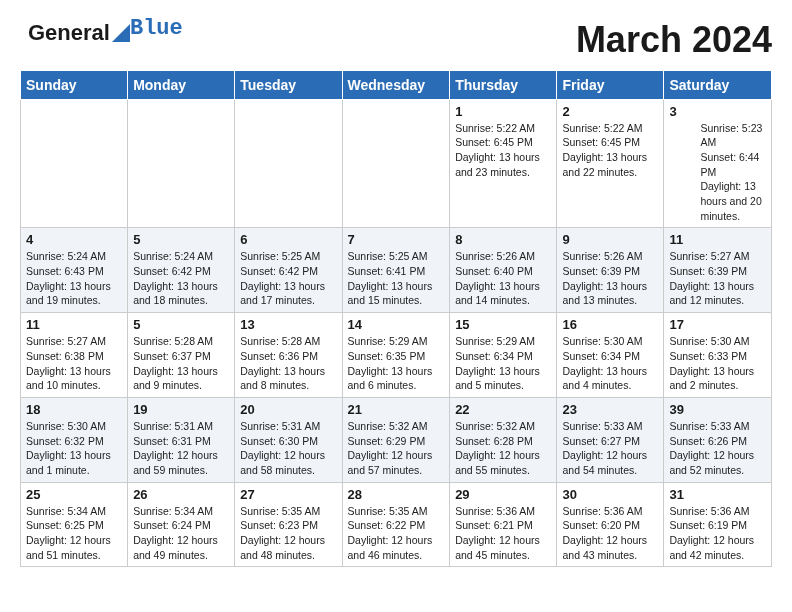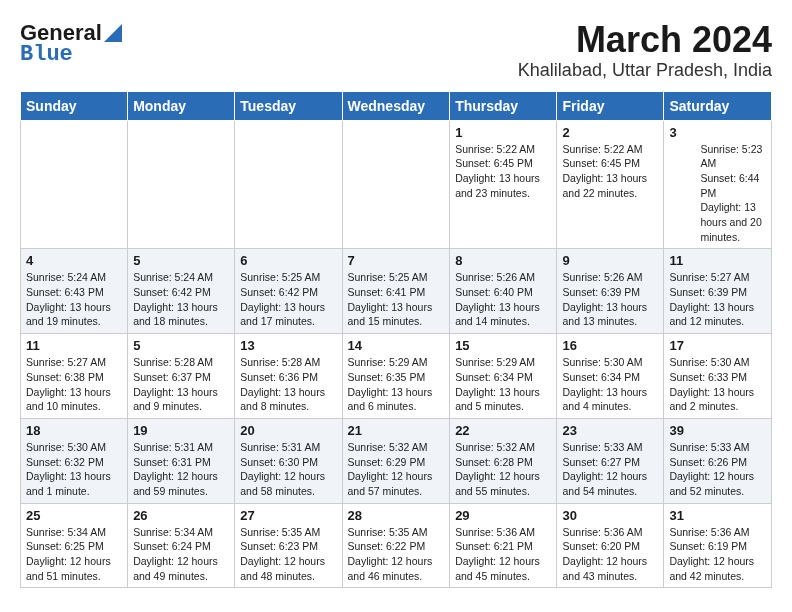--- a/index.html
+++ b/index.html
@@ -11,22 +11,23 @@
       padding: 20px;
     }
     .header-area {
       display: flex;
       justify-content: space-between;
       align-items: flex-start;
       margin-bottom: 10px;
     }
     .logo {
       display: flex;
-      flex-direction: column;
+      flex-direction: row;
       align-items: flex-start;
+      margin-left: 8px;
     }
     .logo-line {
       display: flex;
       align-items: center;
     }
     .title-area {
       text-align: right;
     }
     .title-area h1 {
       font-size: 36px;
@@ -87,21 +88,20 @@
     <div class="logo-line">
       <span style="font-size:22px;font-weight:bold;color:#1a1a1a;">General</span>
       <svg width="18" height="18" viewBox="0 0 18 18" style="margin-left:2px;">
         <polygon points="0,18 18,0 18,18" fill="#2a6cb5"></polygon>
       </svg>
     </div>
     <span style="font-size:22px;font-weight:bold;color:#2a6cb5;margin-top:-4px;font-family:Liberation Mono, monospace;">Blue</span>
   </div>
   <div class="title-area">
     <h1>March 2024</h1>
-    <h2>Khalilabad, Uttar Pradesh, India</h2>
   </div>
 </div>
 
 <table class="calendar-table">
   <thead>
     <tr>
     <th>Sunday</th>
         <th>Monday</th>
         <th>Tuesday</th>
         <th>Wednesday</th>

